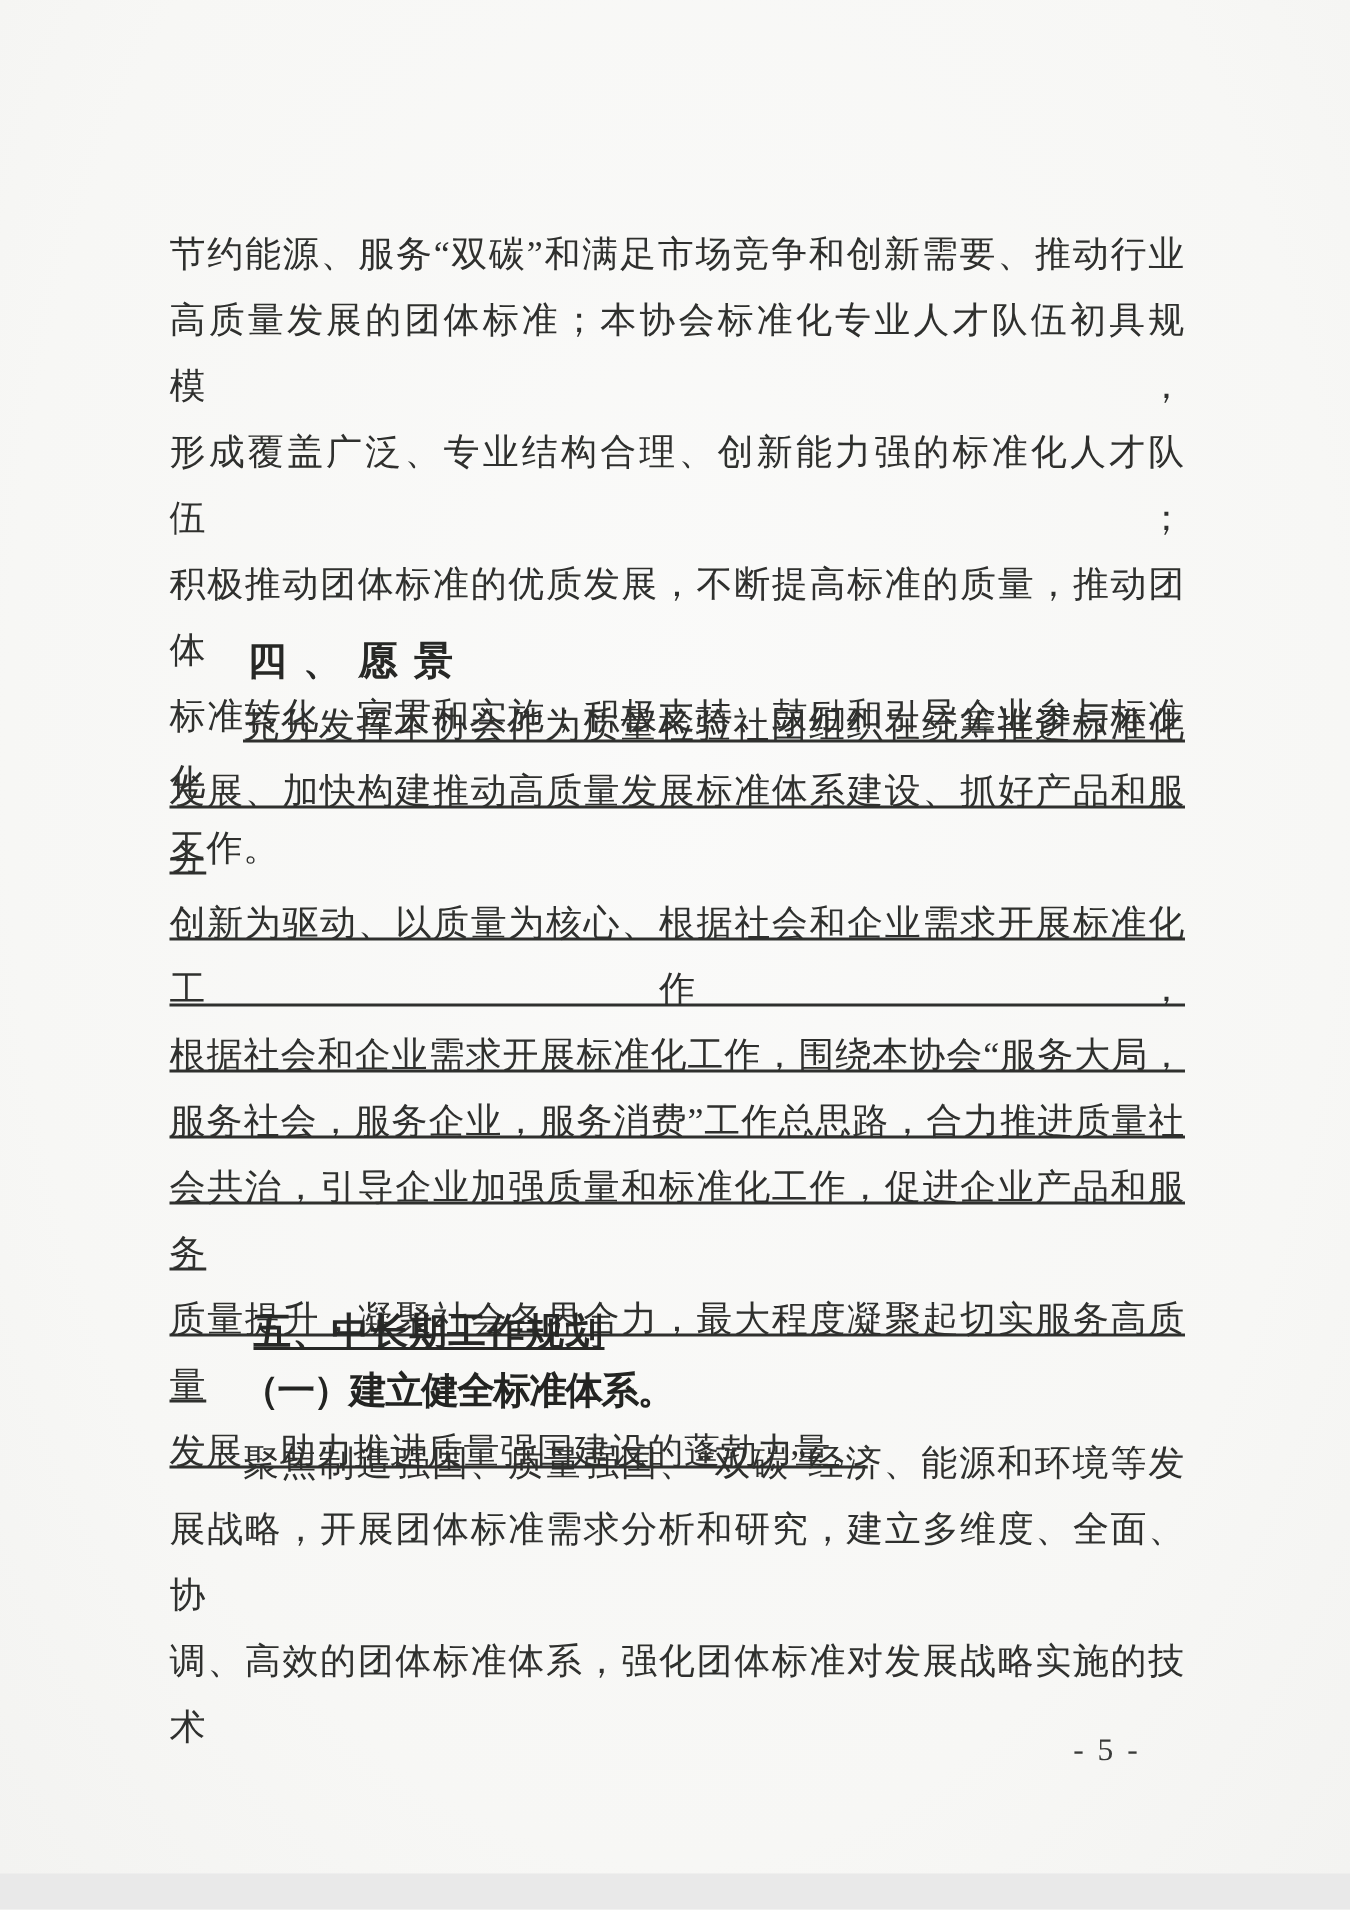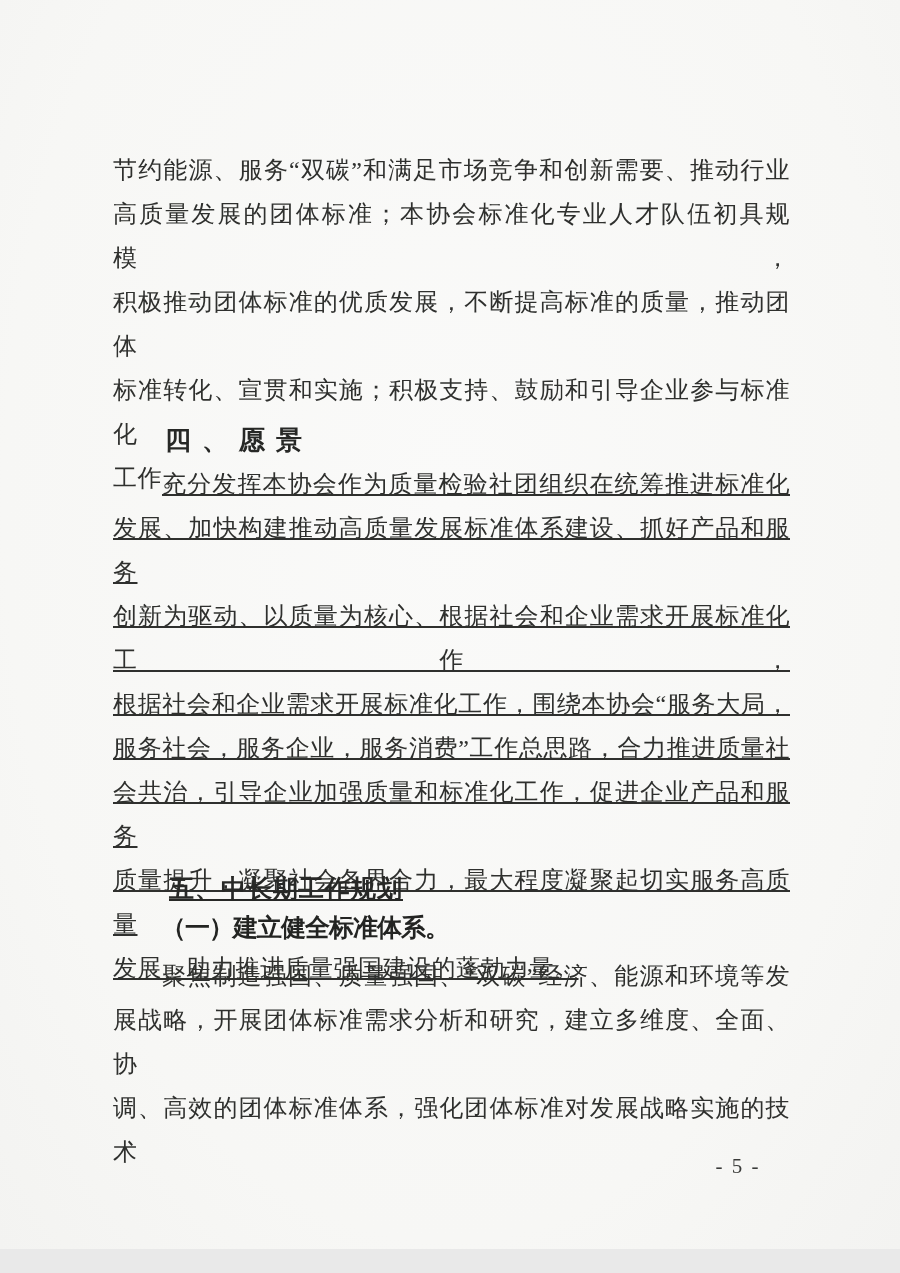--- a/index.html
+++ b/index.html
@@ -85,20 +85,21 @@
   }
 </style>
 </head>
 <body>
 
 <div class="page">
 
   <div class="para" id="para1">
     <div class="line">节约能源、服务“双碳”和满足市场竞争和创新需要、推动行业</div>
     <div class="line">高质量发展的团体标准；本协会标准化专业人才队伍初具规模，</div>
+    <div class="line">形成覆盖广泛、专业结构合理、创新能力强的标准化人才队伍；</div>
     <div class="line">积极推动团体标准的优质发展，不断提高标准的质量，推动团体</div>
     <div class="line">标准转化、宣贯和实施；积极支持、鼓励和引导企业参与标准化</div>
     <div class="line para-end">工作。</div>
   </div>
 
   <div class="heading-sans" id="heading-vision">四、愿景</div>
 
   <div class="para" id="para2">
     <div class="line indent">充分发挥本协会作为质量检验社团组织在统筹推进标准化</div>
     <div class="line">发展、加快构建推动高质量发展标准体系建设、抓好产品和服务</div>

